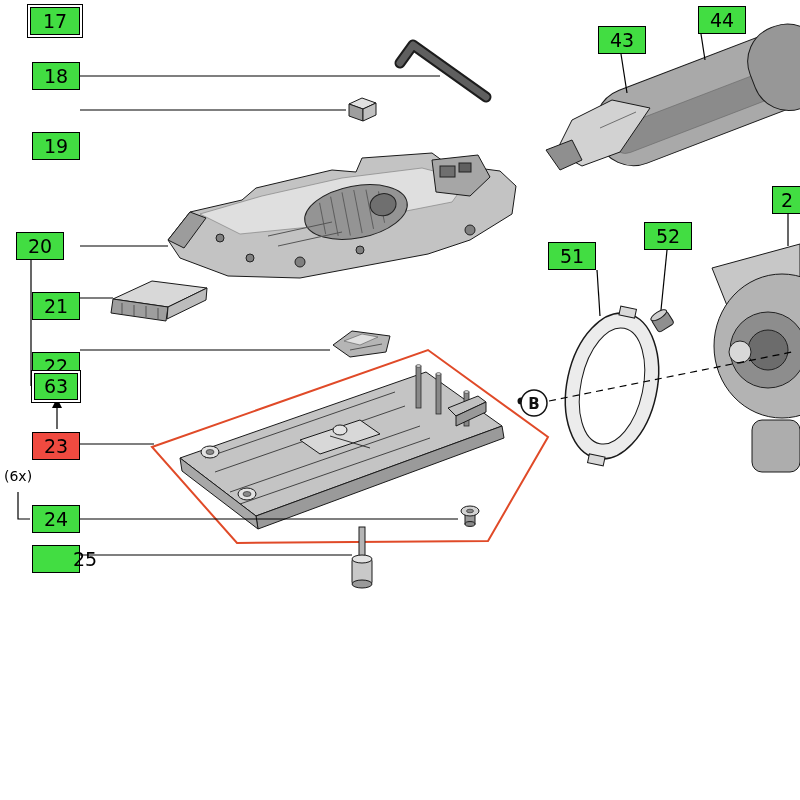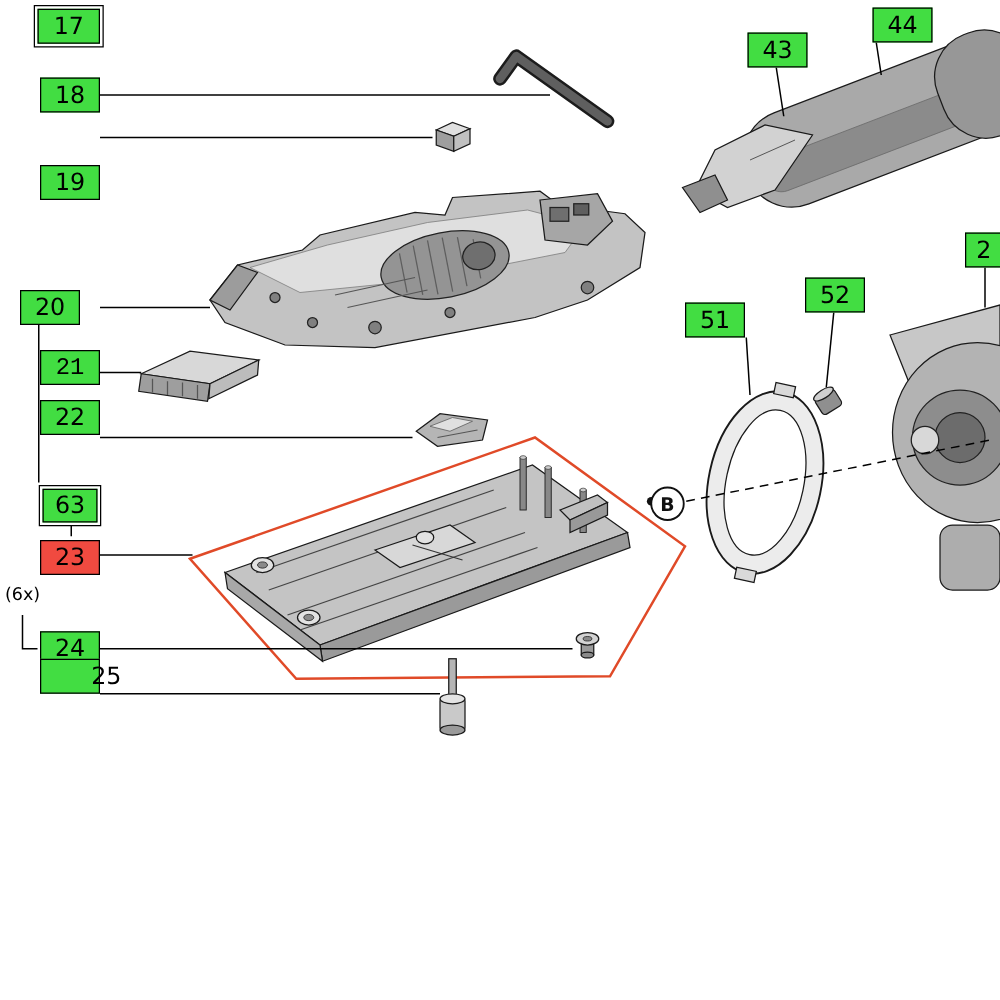--- a/index.html
+++ b/index.html
@@ -182,26 +182,26 @@
       <circle cx="521" cy="401" r="3.5" fill="#111"></circle>
       <circle cx="534" cy="403" r="13" fill="#fff" stroke="#111" stroke-width="1.5"></circle>
       <text x="534" y="409" text-anchor="middle" font-size="15" font-weight="bold" fill="#111">B</text>
     </g>
   </svg>
 
   <div class="label dbl" style="left:30px;top:7px;width:50px;">17</div>
   <div class="label" style="left:32px;top:62px;">18</div>
   <div class="label" style="left:32px;top:96px;margin-top:36px;">19</div>
   <div class="label" style="left:16px;top:232px;">20</div>
-  <div class="label" style="left:32px;top:280px;font-family:Liberation Mono, monospace;">21</div>
-  <div class="label" style="left:32px;top:320px;text-align:center;">22</div>
-  <div class="label dbl" style="left:34px;top:391px;width:44px;height:27px;line-height:25px;">63</div>
+  <div class="label" style="left:32px;top:292px;">21</div>
+  <div class="label" style="left:32px;top:352px;text-align:center;">22</div>
+  <div class="label dbl" style="left:34px;top:373px;width:44px;height:27px;line-height:25px;">63</div>
   <div class="label red" style="left:32px;top:432px;">23</div>
   <div class="label" style="left:32px;top:505px;">24</div>
-  <div class="label" style="left:32px;top:527px;padding-left:40px;">25</div>
+  <div class="label" style="left:32px;top:545px;padding-left:40px;">25</div>
   <div class="label" style="left:598px;top:26px;">43</div>
   <div class="label" style="left:698px;top:6px;">44</div>
   <div class="label" style="left:548px;top:242px;">51</div>
   <div class="label" style="left:644px;top:222px;">52</div>
   <div class="label" style="left:772px;top:186px;width:40px;text-align:left;padding-left:8px;">2</div>
 
   <div class="note" style="left:4px;top:468px;">(6x)</div>
 
 
 </div>

